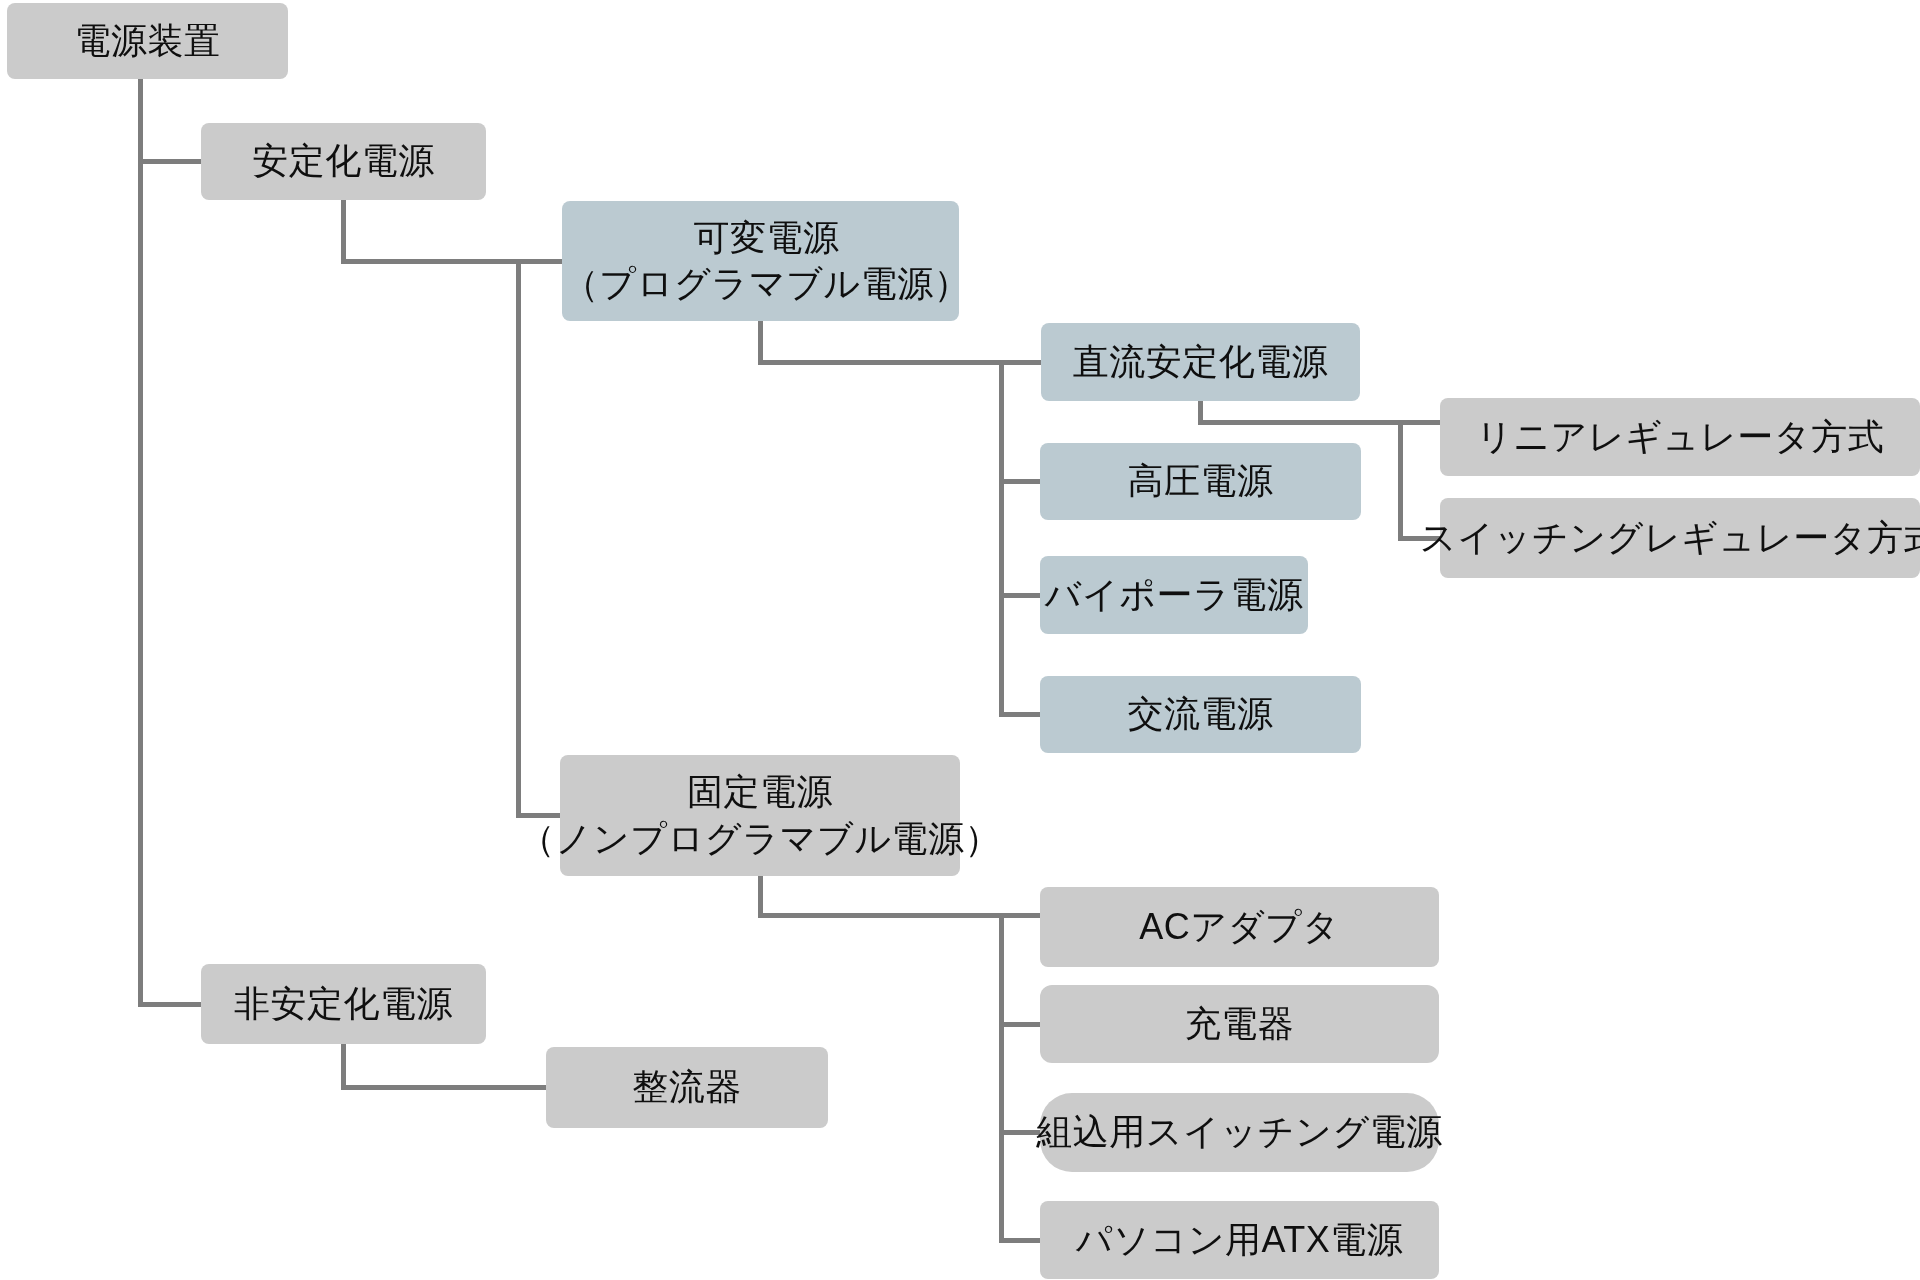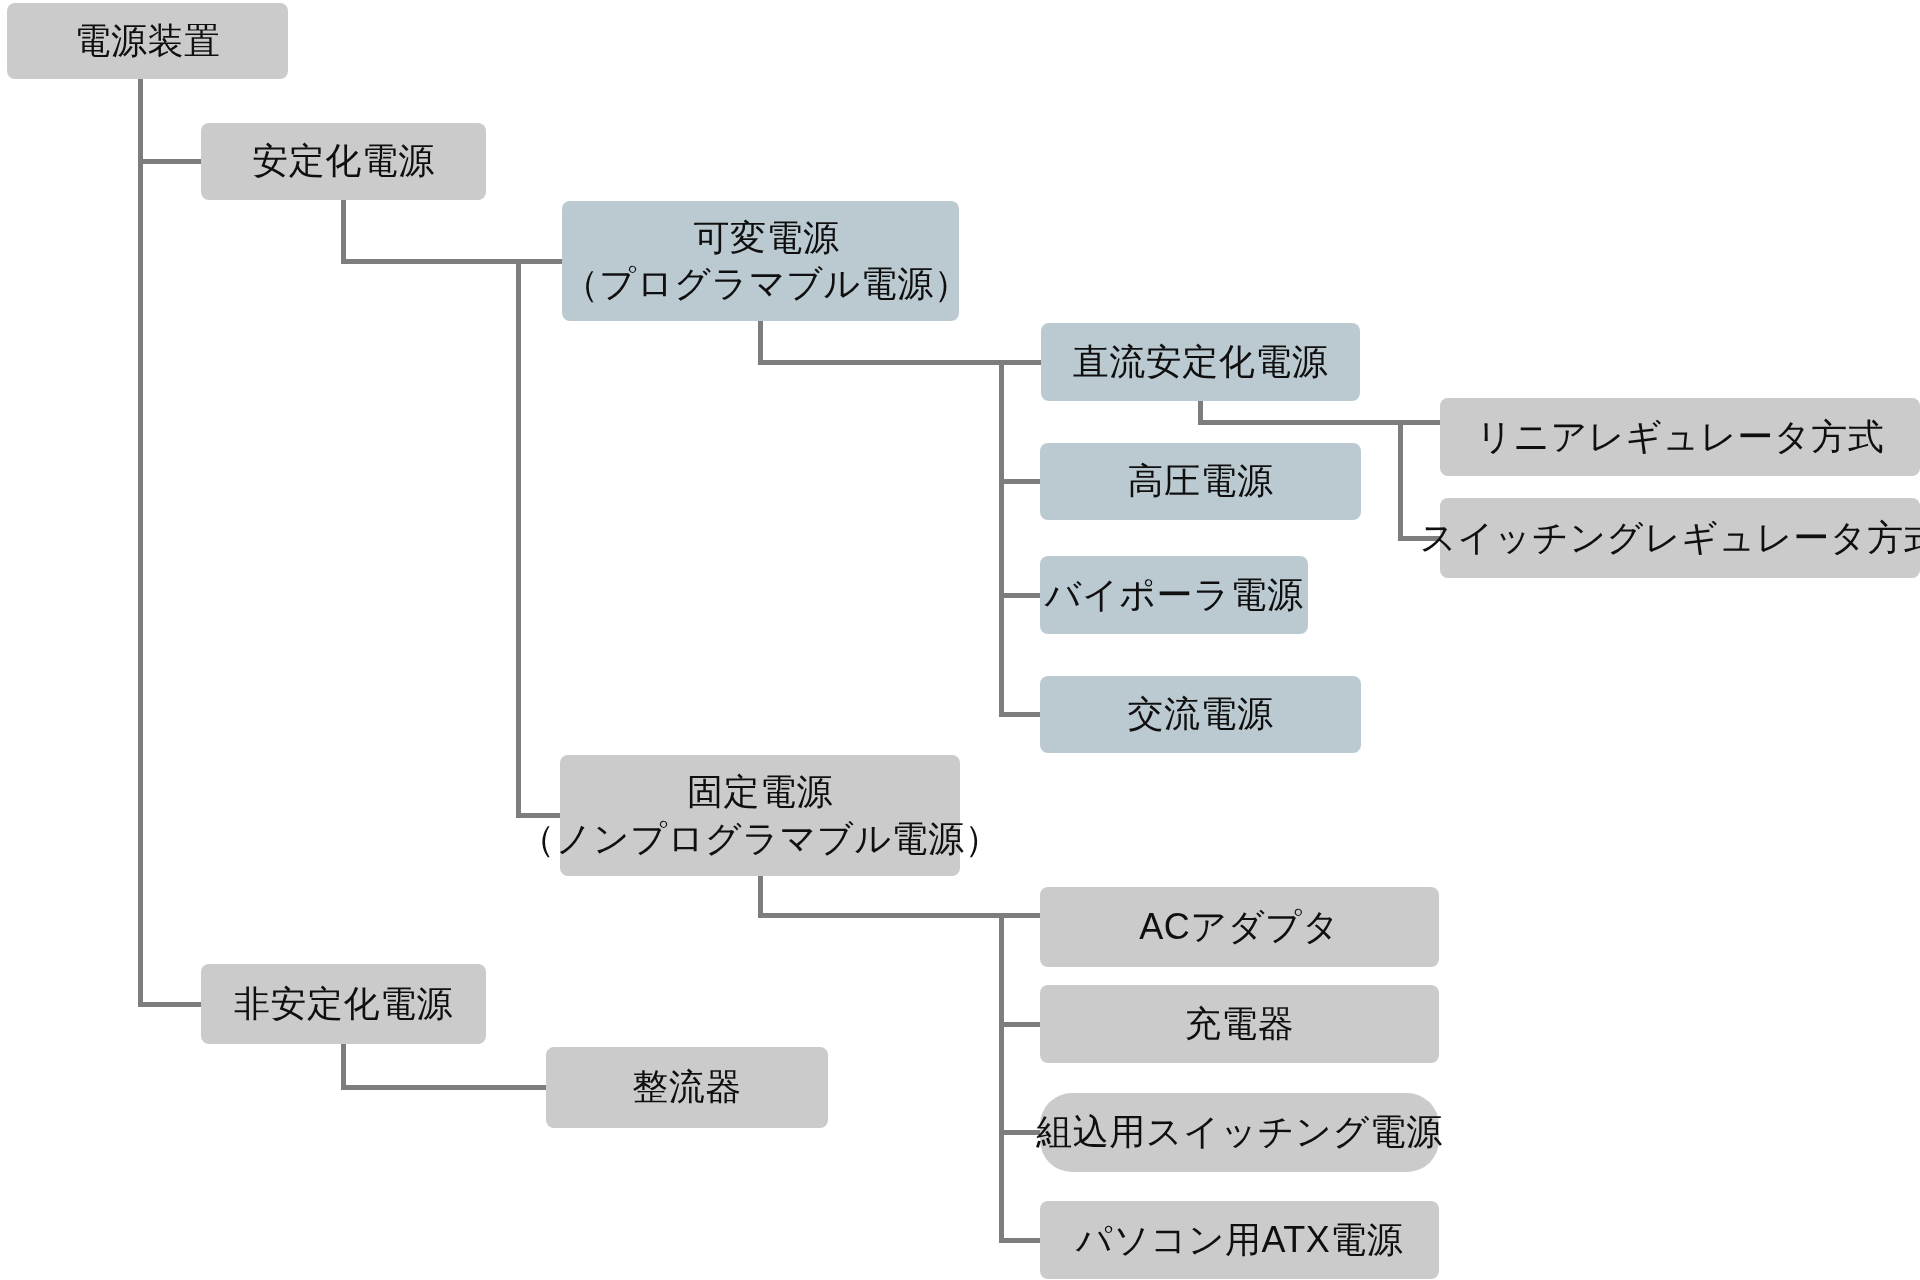--- a/index.html
+++ b/index.html
@@ -92,21 +92,21 @@
     <div class="node blue" style="left: 1040px; top: 676px; width: 321px; height: 77px;">
       <span class="label">交流電源</span>
     </div>
     <div class="node gray" style="left: 560px; top: 755px; width: 400px; height: 121px;">
       <span class="label">固定電源
 （ノンプログラマブル電源）</span>
     </div>
     <div class="node gray" style="left: 1040px; top: 875px; width: 399px; height: 80px; margin-top: 12px;">
       <span class="label">ACアダプタ</span>
     </div>
-    <div class="node gray" style="left: 1040px; top: 985px; width: 399px; height: 78px;">
+    <div class="node gray" style="left: 1040px; top: 985px; width: 399px; height: 78px; border-radius: 12px;">
       <span class="label">充電器</span>
     </div>
     <div class="node gray" style="left: 1040px; top: 1093px; width: 399px; height: 79px; border-radius: 32px;">
       <span class="label">組込用スイッチング電源</span>
     </div>
     <div class="node gray" style="left: 1040px; top: 1201px; width: 399px; height: 78px;">
       <span class="label">パソコン用ATX電源</span>
     </div>
     <div class="node gray" style="left: 201px; top: 964px; width: 285px; height: 80px;">
       <span class="label">非安定化電源</span>

